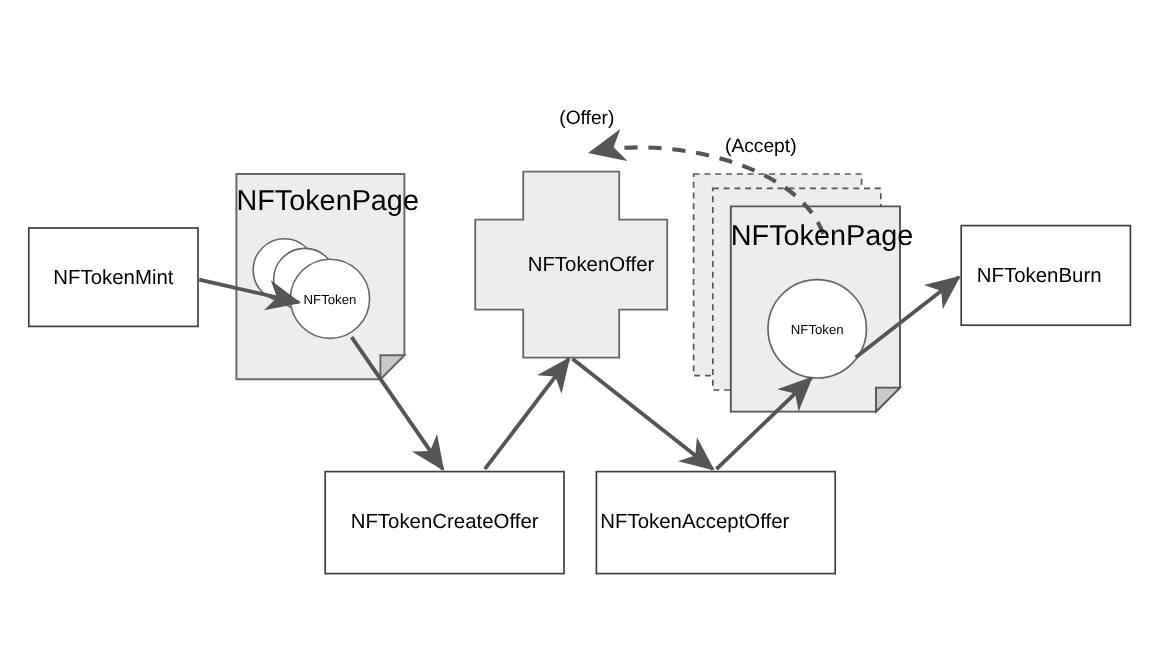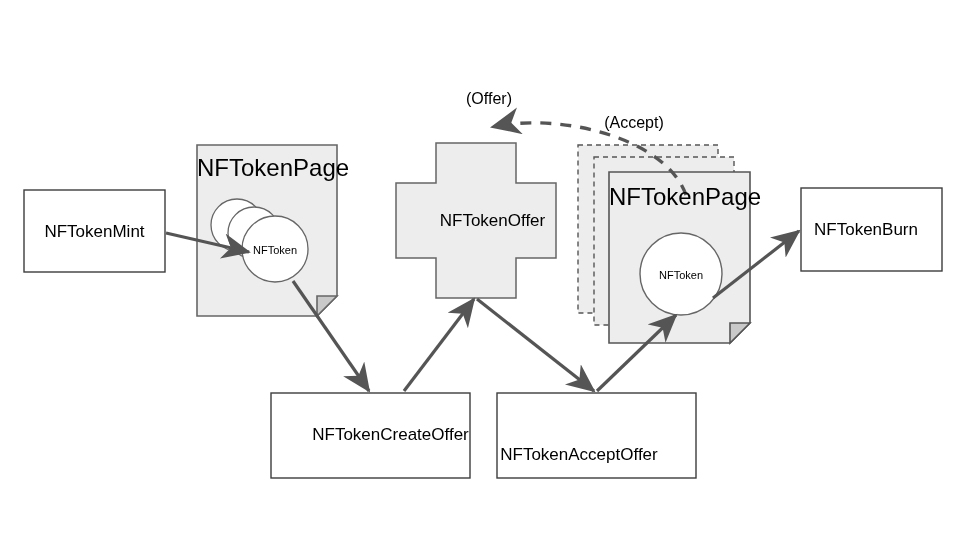--- a/index.html
+++ b/index.html
@@ -127,23 +127,23 @@
       <path d="M686,195 C666,138 560,112 492,127" fill="none" stroke="#555555" stroke-width="3.4" stroke-dasharray="11,9" marker-end="url(#ah)"></path>
     </g>
   </svg>
 
   <div class="lbl lbl-box" style="left:24px; top:222px; width:141px;">NFTokenMint</div>
 
   <div class="lbl lbl-box" style="left:801px; top:220px; width:130px;">NFTokenBurn</div>
 
   <div class="lbl lbl-box" style="left:396px; top:211px; width:193px;">NFTokenOffer</div>
 
-  <div class="lbl lbl-box" style="left:271px; top:425px; width:199px;padding-left:20px;">NFTokenCreateOffer</div>
+  <div class="lbl lbl-box" style="left:271px; top:425px; width:199px;">NFTokenCreateOffer</div>
 
-  <div class="lbl lbl-box" style="left:497px; top:445px; width:164px;">NFTokenAcceptOffer</div>
+  <div class="lbl lbl-box" style="left:497px; top:425px; width:164px;">NFTokenAcceptOffer</div>
 
   <div class="lbl lbl-page" style="left:197px; top:154px; width:140px;">NFTokenPage</div>
 
   <div class="lbl lbl-page" style="left:609px; top:183px; width:141px;">NFTokenPage</div>
 
   <div class="lbl lbl-token" style="left:242px; top:244px; width:66px;">NFToken</div>
 
   <div class="lbl lbl-token" style="left:648px; top:269px; width:66px;">NFToken</div>
 
   <div class="lbl lbl-note" style="left:453px; top:90px; width:72px;">(Offer)</div>

